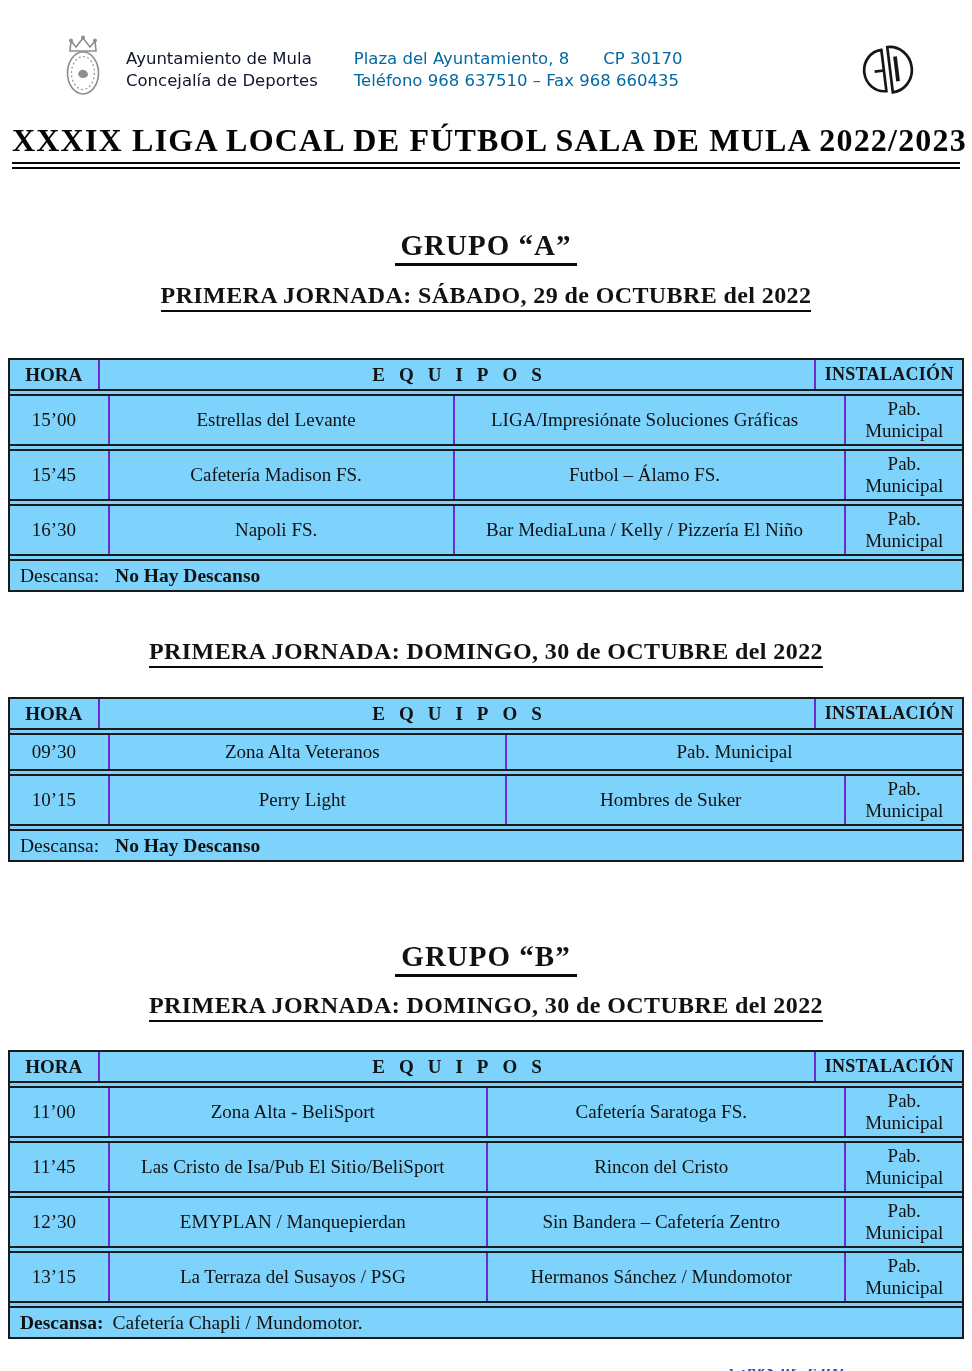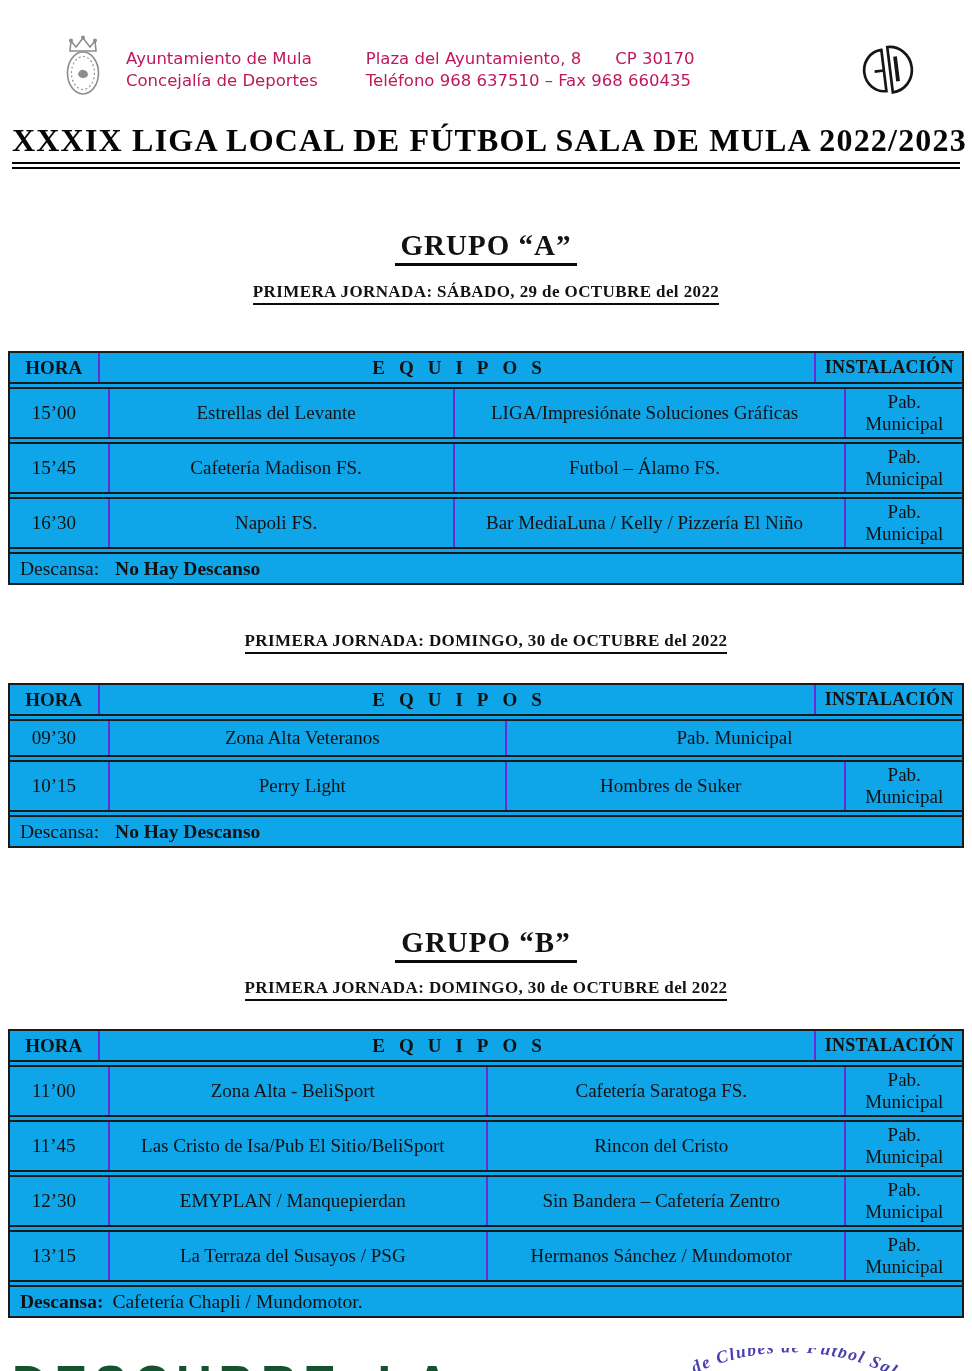--- a/index.html
+++ b/index.html
@@ -7,45 +7,45 @@
   body {
     width:972px; height:1371px; position:relative; overflow:hidden;
     font-family:"Liberation Serif","DejaVu Serif",serif; color:#121212;
     margin:0 auto;
   }
 
   
   .header { display:flex; align-items:flex-start; margin:40px 58px 0 56px; height:62px; }
   .coat { width:54px; height:66px; margin-top:-6px; }
   .org-block { margin-left:16px; font-family:"DejaVu Sans","Liberation Sans",sans-serif;
-               font-size:16.5px; line-height:22px; color:#be185d; padding-top:8px; }
-  .contact-block { margin-left:48px; font-family:"DejaVu Sans","Liberation Sans",sans-serif;
-               font-size:16.5px; line-height:22px; color:#be185d; padding-top:8px; }
+               font-size:16.5px; line-height:22px; color:#0f172a; padding-top:8px; }
+  .contact-block { margin-left:36px; font-family:"DejaVu Sans","Liberation Sans",sans-serif;
+               font-size:16.5px; line-height:22px; color:#0369a1; padding-top:8px; }
   .contact-row1 span.cp { margin-left:34px; }
   .hdr-spacer { flex:1; }
   .cd-emblem { width:52px; height:56px; margin-top:2px; }
 
   
   .title-wrap { margin:20px 12px 0 12px; border-bottom:7px double #050505; padding-bottom:3px; }
   .page-title { text-align:center; font-weight:700; font-size:32px; letter-spacing:1.2px; color:#050505; white-space:nowrap; }
 
   
   .center { text-align:center; }
   .group-title { display:inline-block; font-weight:700; font-size:29px; letter-spacing:1px;
                  border-bottom:3px solid #0a0a0a; padding:0 6px 1px 6px; }
-  .jornada-heading { display:inline-block; font-weight:700; font-size:17px; letter-spacing:0.4px;
+  .jornada-heading { display:inline-block; font-weight:700; font-size:24px; letter-spacing:0.4px;
                  border-bottom:2.5px solid #0a0a0a; padding-bottom:1px; }
   .mt-groupA { margin-top:60px; }
   .mt-jornA1 { margin-top:16px; }
   .mt-jornA2 { margin-top:46px; }
   .mt-groupB { margin-top:78px; }
   .mt-jornB1 { margin-top:15px; }
 
   
-  .tbl { margin:0 8px; border:2.5px solid #1a1a1a; background:#0ea5e9; }
+  .tbl { margin:0 8px; border:2.5px solid #1a1a1a; background:#7dd3fc; }
   .tbl-1 { margin-top:46px; }
   .tbl-2 { margin-top:29px; }
   .tbl-3 { margin-top:28px; }
   .trow { display:flex; align-items:stretch; border-bottom:2px solid #1a1a1a; }
   .trow + .trow { margin-top:3px; border-top:2px solid #1a1a1a;gap:10px; }
   .trow:last-child { border-bottom:none; }
   .tcell { display:flex; align-items:center; justify-content:center; text-align:center;
            font-size:19px; padding:2px 6px; }
   .tcell + .tcell { border-left:2px solid #6d28d9; }
   .hdr-row .tcell { font-weight:700; min-height:29px; }

